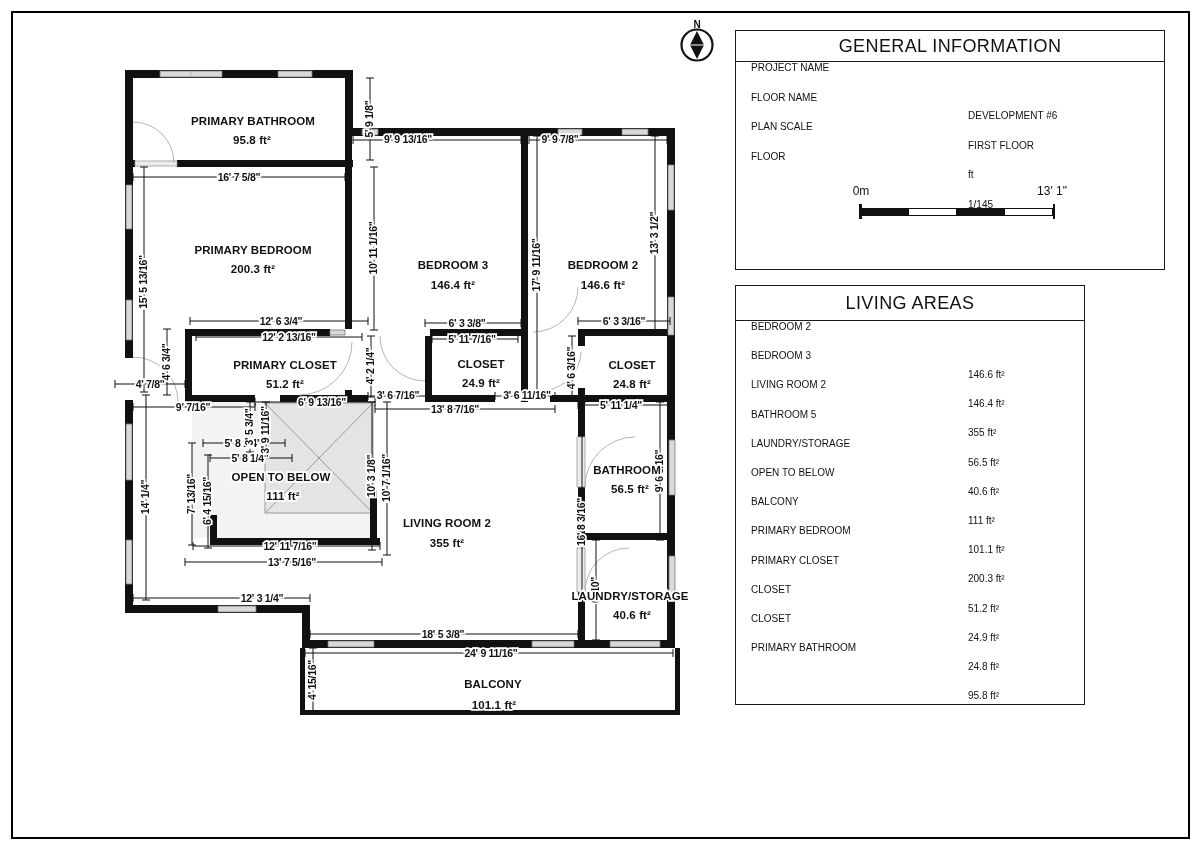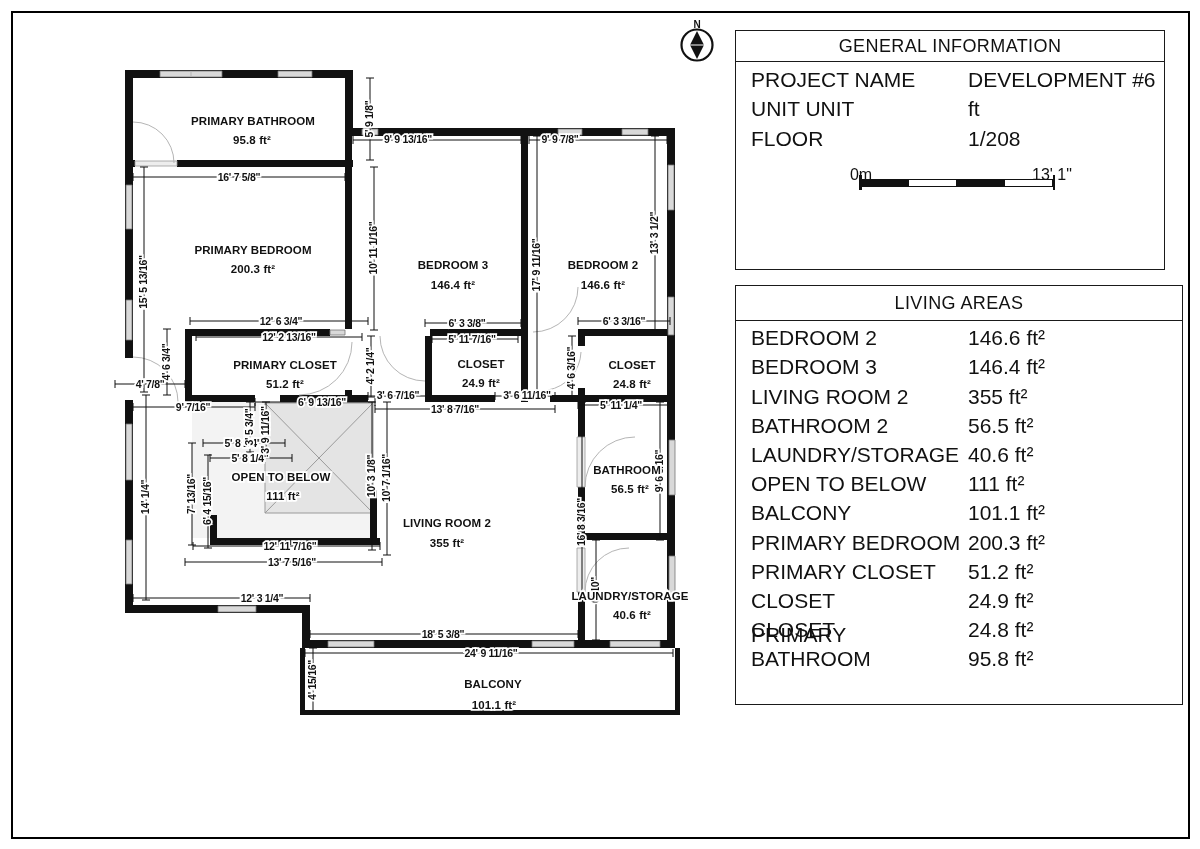--- a/index.html
+++ b/index.html
@@ -8,31 +8,31 @@
   .frame{position:absolute;left:11px;top:11px;width:1175px;height:824px;
          border:2px solid #000;pointer-events:none;}
   svg text{font-family:"Liberation Sans",sans-serif;fill:#111;}
   text.dim{font-size:10.5px;font-weight:bold;text-anchor:middle;letter-spacing:-0.3px;
            paint-order:stroke fill;stroke:#fff;stroke-width:3.5px;}
   text.room{font-size:11.5px;font-weight:bold;text-anchor:middle;letter-spacing:0.1px;
             paint-order:stroke fill;stroke:#fff;stroke-width:3.5px;}
   text.north{font-size:10px;font-weight:bold;text-anchor:middle;}
   .panel{position:absolute;background:#fff;border:1.6px solid #1a1a1a;box-sizing:border-box;}
   .panel-gi{left:735px;top:30px;width:430px;height:240px;}
-  .panel-la{left:735px;top:285px;width:448px;height:420px;}
+  .panel-la{left:735px;top:285px;width:350px;height:420px;}
   .panel-title{text-align:center;font-size:18px;letter-spacing:0.4px;
                border-bottom:1.6px solid #1a1a1a;}
   .panel-gi .panel-title{padding:5px 0 4px;}
   .panel-la .panel-title{padding:7px 0 6px;}
-  .prow{display:flex;align-items:flex-end;height:29.5px;padding-left:15px;font-size:21px;}
+  .prow{display:flex;align-items:flex-start;height:29.5px;padding-left:15px;font-size:10px;}
   .panel-la .prow{height:29.2px;}
   .prow .lbl{width:217px;flex:none;}
-  .prow .val{flex:none;}
+  .prow .val{flex:none;margin-top:48px;}
   .scalebar{position:relative;height:48px;margin-top:2px;}
-  .sb-label{position:absolute;top:13px;font-size:16px;text-align:center;}
+  .sb-label{position:absolute;top:2px;font-size:12px;text-align:center;}
   .sb-zero{left:95px;width:60px;}
   .sb-end{left:286px;width:60px;}
   .sb-bar{position:absolute;left:125px;top:26px;height:8px;display:flex;}
   .sb-seg{width:48px;height:8px;border:1px solid #111;box-sizing:border-box;}
   .sb-seg.b{background:#111;}
   .sb-seg.w{background:#fff;border-left:none;}
   .sb-seg.b2{background:#111;border-left:none;}
   .sb-tick{position:absolute;top:22px;width:2.5px;height:15px;background:#111;}
   .sb-tick.t0{left:123px;}
   .sb-tick.t1{left:316.5px;}
@@ -227,26 +227,30 @@
     </g>
   </svg>
 
   <div class="panel panel-gi">
     <div class="panel-title">GENERAL INFORMATION</div>
     <div class="prow">
       <span class="lbl">PROJECT NAME</span>
       <span class="val">DEVELOPMENT #6</span>
     </div>
     <div class="prow">
-      <span class="lbl">UNIT UNIT</span>
+      <span class="lbl">FLOOR NAME</span>
+      <span class="val">FIRST FLOOR</span>
+    </div>
+    <div class="prow">
+      <span class="lbl">PLAN SCALE</span>
       <span class="val">ft</span>
     </div>
     <div class="prow">
       <span class="lbl">FLOOR</span>
-      <span class="val">1/208</span>
+      <span class="val">1/145</span>
     </div>
     <div class="scalebar">
       <span class="sb-label sb-zero">0m</span>
       <span class="sb-label sb-end">13' 1"</span>
       <span class="sb-tick t0"></span>
       <div class="sb-bar">
         <div class="sb-seg b"></div>
         <div class="sb-seg w"></div>
         <div class="sb-seg b2"></div>
         <div class="sb-seg w"></div>
@@ -263,21 +267,21 @@
     </div>
     <div class="prow">
       <span class="lbl">BEDROOM 3</span>
       <span class="val">146.4 ft²</span>
     </div>
     <div class="prow">
       <span class="lbl">LIVING ROOM 2</span>
       <span class="val">355 ft²</span>
     </div>
     <div class="prow">
-      <span class="lbl">BATHROOM 2</span>
+      <span class="lbl">BATHROOM 5</span>
       <span class="val">56.5 ft²</span>
     </div>
     <div class="prow">
       <span class="lbl">LAUNDRY/STORAGE</span>
       <span class="val">40.6 ft²</span>
     </div>
     <div class="prow">
       <span class="lbl">OPEN TO BELOW</span>
       <span class="val">111 ft²</span>
     </div>

